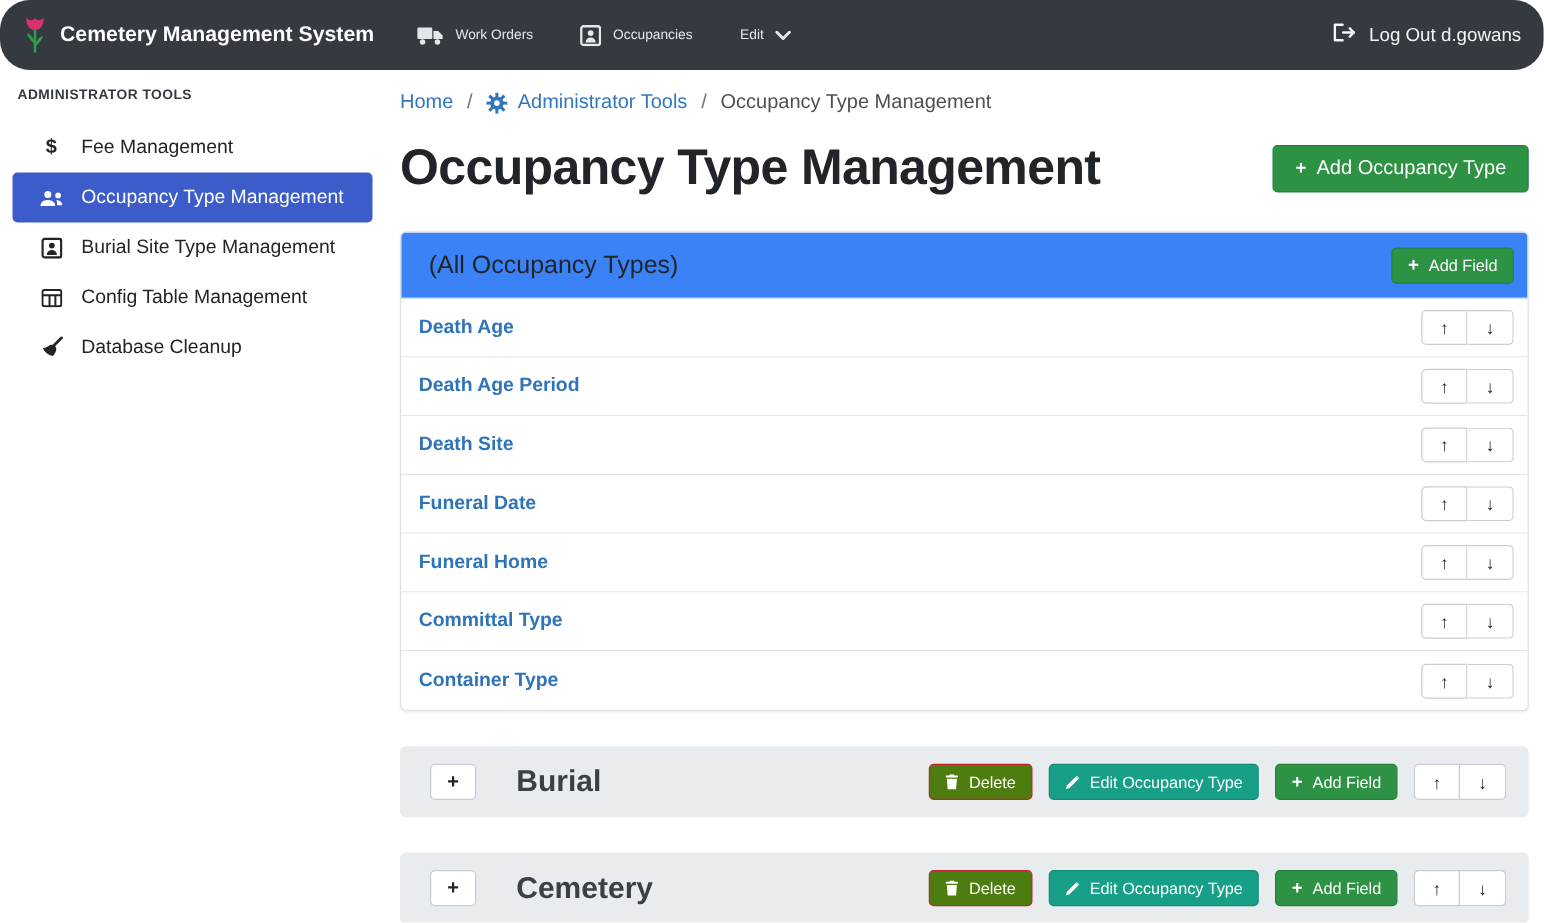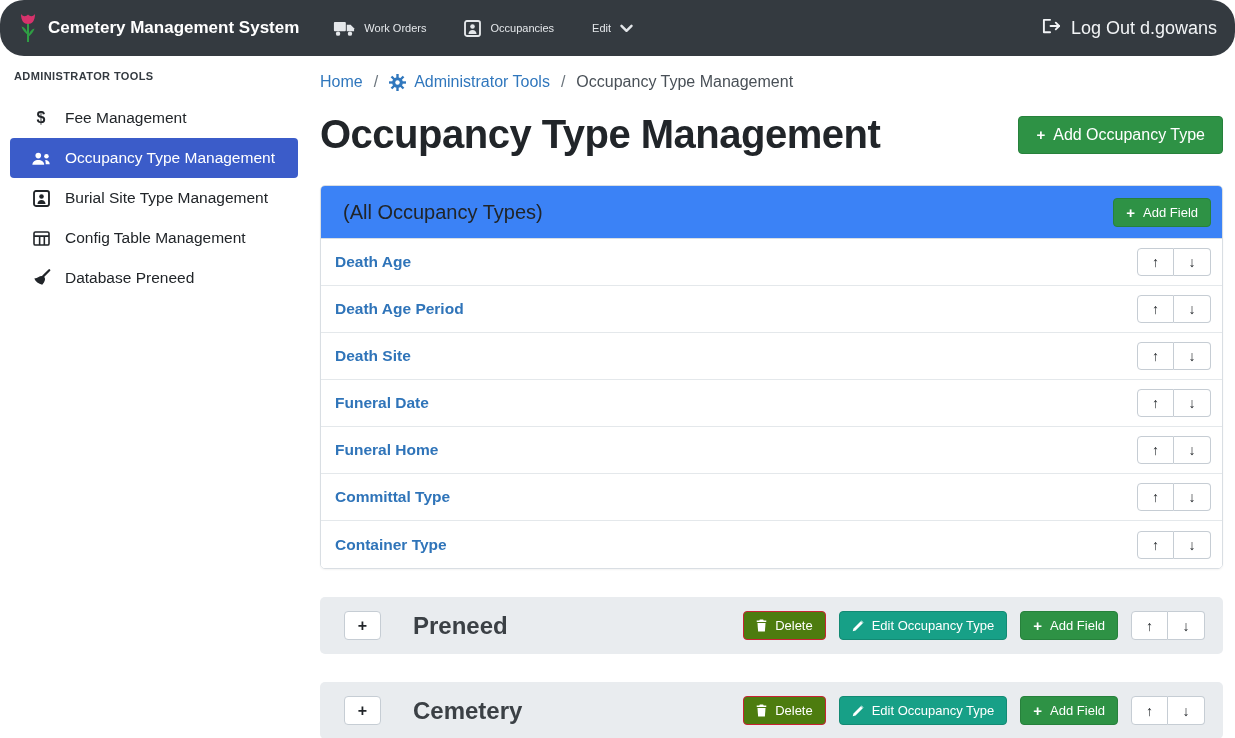--- a/index.html
+++ b/index.html
@@ -17,21 +17,21 @@
     display: flex; align-items: center;
     padding: 0 18px;
     border-radius: 24px;
   }
   .brand { display: flex; align-items: center; gap: 10px; margin-right: 34px; cursor: pointer; }
   .brand-text { color: #fff; font-weight: 700; font-size: 17px; }
   .nav-links { display: flex; align-items: center; gap: 38px; }
   .nav-link { display: flex; align-items: center; gap: 9px; color: #e4e7ea; font-size: 11px; cursor: pointer; text-decoration: none; }
   .nav-link .nicon { display: flex; align-items: center; color: #e4e7ea; }
   .nav-spacer { flex: 1; }
-  .logout { display: flex; align-items: center; gap: 10px; color: #f2f4f6; font-size: 18px; cursor: pointer; }
+  .logout { display: flex; align-items: center; gap: 10px; color: #f2f4f6; font-size: 15px; cursor: pointer; }
 
   
   .layout { display: flex; height: 682px; }
 
   
   .sidebar { width: 308px; flex-shrink: 0; padding: 12px 10px 0 10px; background: #fff; }
   .sidebar-heading { font-size: 11px; letter-spacing: .4px; color: #343a40; font-weight: 600; margin: 2px 0 16px 4px; }
   .side-item {
     display: flex; align-items: center; gap: 13px;
     height: 40px; padding: 0 10px 0 20px;
@@ -208,21 +208,21 @@
       <span>Config Table Management</span>
     </div>
 
     <div class="side-item">
       <span class="sicon">
         <svg width="19" height="18" viewBox="0 0 20 20">
           <path d="M11.8 8.2 L18.6 1.4" stroke="currentColor" stroke-width="2.4" stroke-linecap="round" fill="none"></path>
           <path d="M6.8 8.8 c2-1.6 4.8-1.5 6.3 .2 c1.6 1.8 .9 5.2 -2.3 8.6 C6.6 16.6 3.4 14 2 10.6 c1.8 -.3 3.4 -.9 4.8 -1.8 Z" fill="currentColor"></path>
         </svg>
       </span>
-      <span>Database Preneed</span>
+      <span>Database Cleanup</span>
     </div>
   </aside>
 
   <main class="main">
 
     <nav class="breadcrumb">
       <a class="crumb-link">
         <span>Home</span>
       </a>
       <span class="crumb-sep">/</span>
@@ -344,21 +344,21 @@
               <span>↓</span>
             </button>
         </div>
       </div>
     </section>
 
     <div class="section-bar">
       <button class="expand-btn">
           <span>+</span>
         </button>
-      <span class="section-title">Preneed</span>
+      <span class="section-title">Burial</span>
       <div class="section-actions">
         <button class="btn btn-danger btn-sm">
           <span style="display:flex;">
             <svg width="11" height="13" viewBox="0 0 12 14" fill="currentColor">
               <path d="M4.2 0.5 h3.6 l.6 1 h2.8 v1.6 H0.8 V1.5 h2.8 z"></path>
               <path d="M1.6 4.2 h8.8 l-.7 9.3 H2.3 z"></path>
             </svg>
           </span>
           <span>Delete</span>
         </button>

